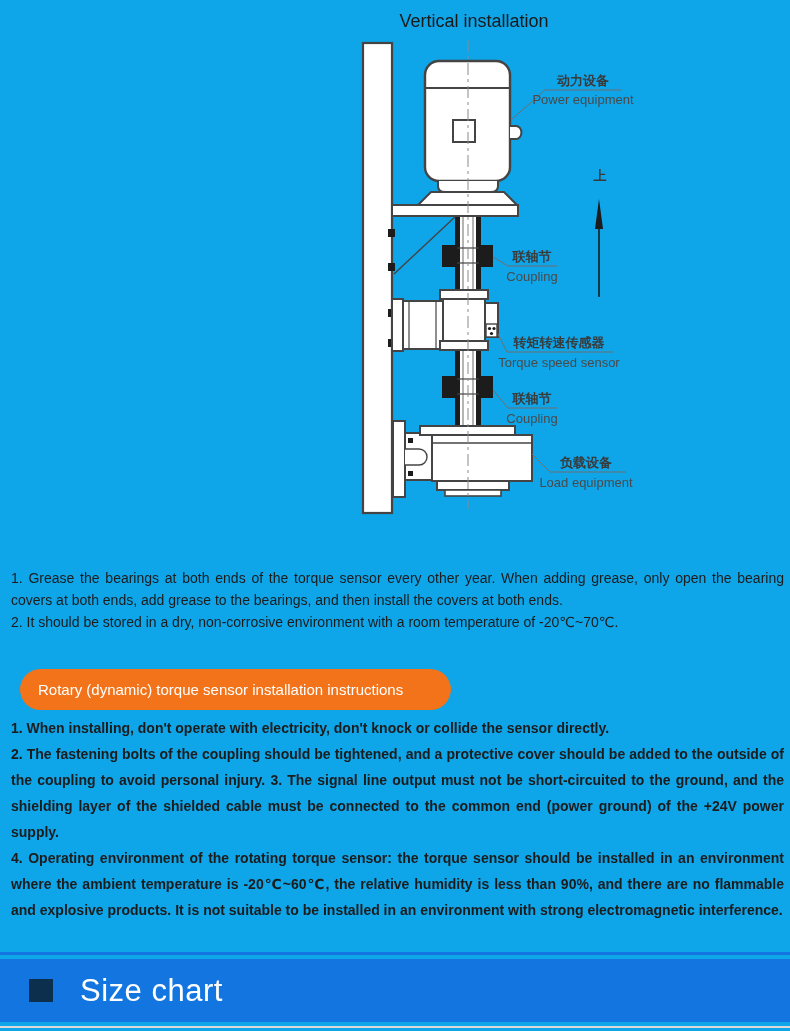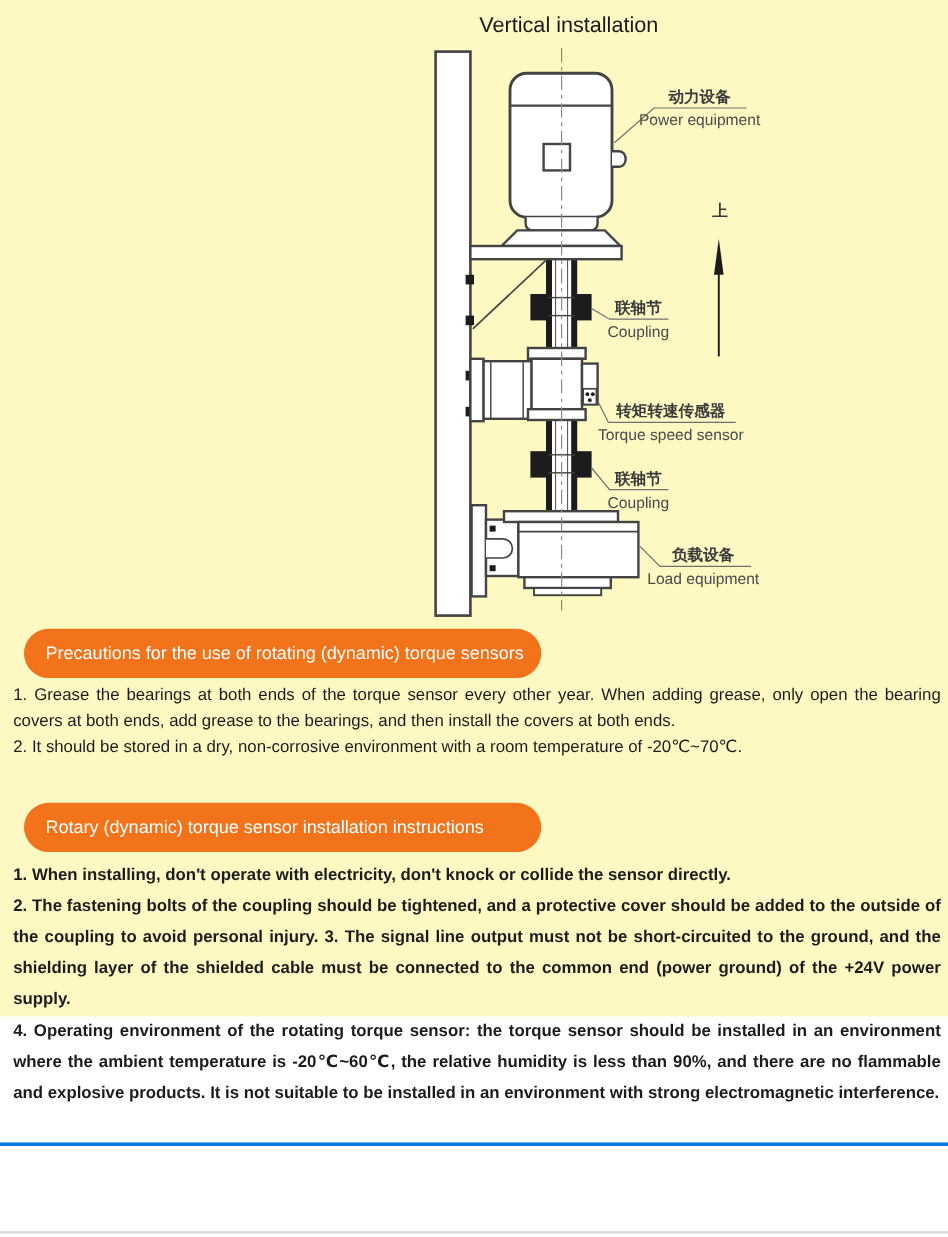--- a/index.html
+++ b/index.html
@@ -2,21 +2,21 @@
 <html style="--banner-orange: #f2731a; --footer-blue: #1376e0; --footer-square: #0d2f4e; --text: #1f1f1f; --diagram-line: #444444;"><head>
 <meta charset="utf-8">
 <style>
   html,body{margin:0;padding:0;}
   body{
     width:790px;height:1031px;position:relative;background:#ffffff;
     font-family:"Liberation Sans","DejaVu Sans",sans-serif;
     color:var(--text,#1f1f1f);
     overflow:hidden;
   }
-  .page{position:absolute;inset:0;width:790px;height:847px;background:#fef9c3;}
+  .page{position:absolute;inset:0;width:790px;height:1031px;background:#0ea5e9;}
 
   .diagram-title{
     position:absolute;top:11px;left:474px;transform:translateX(-50%);
     font-size:18px;color:#1a1a1a;white-space:nowrap;
   }
 
   .diagram-svg{position:absolute;left:345px;top:33px;width:300px;height:485px;}
   .dl{stroke:var(--diagram-line,#444);fill:none;}
   .dfill{fill:#ffffff;stroke:var(--diagram-line,#444);}
   .dblack{fill:#1c1c1c;stroke:none;}
@@ -163,29 +163,30 @@
       <text class="lbl-en" x="187" y="390" text-anchor="middle">Coupling</text>
     </g>
 
     <g>
       <polyline class="leader" points="187,421 205,439 281,439"></polyline>
       <text class="lbl-cn" x="241" y="434" text-anchor="middle">负载设备</text>
       <text class="lbl-en" x="241" y="454" text-anchor="middle">Load equipment</text>
     </g>
   </svg>
 
-  <div class="banner banner-1">
-    <span>Precautions for the use of rotating (dynamic) torque sensors</span>
-  </div>
   <div class="body-text body-1">1. Grease the bearings at both ends of the torque sensor every other year. When adding grease, only open the bearing covers at both ends, add grease to the bearings, and then install the covers at both ends.
 2. It should be stored in a dry, non-corrosive environment with a room temperature of -20℃~70℃.</div>
 
   <div class="banner banner-2">
     <span>Rotary (dynamic) torque sensor installation instructions</span>
   </div>
   <div class="body-text body-2">1. When installing, don't operate with electricity, don't knock or collide the sensor directly.
 2. The fastening bolts of the coupling should be tightened, and a protective cover should be added to the outside of the coupling to avoid personal injury. 3. The signal line output must not be short-circuited to the ground, and the shielding layer of the shielded cable must be connected to the common end (power ground) of the +24V power supply.
 4. Operating environment of the rotating torque sensor: the torque sensor should be installed in an environment where the ambient temperature is -20℃~60℃, the relative humidity is less than 90%, and there are no flammable and explosive products. It is not suitable to be installed in an environment with strong electromagnetic interference.</div>
 
   <div class="footer-topline"></div>
+  <div class="footer-bar">
+    <div class="footer-square"></div>
+    <div class="footer-label">Size chart</div>
+  </div>
   <div class="footer-bottomline"></div>
 
 </div>
 
 </body></html>

